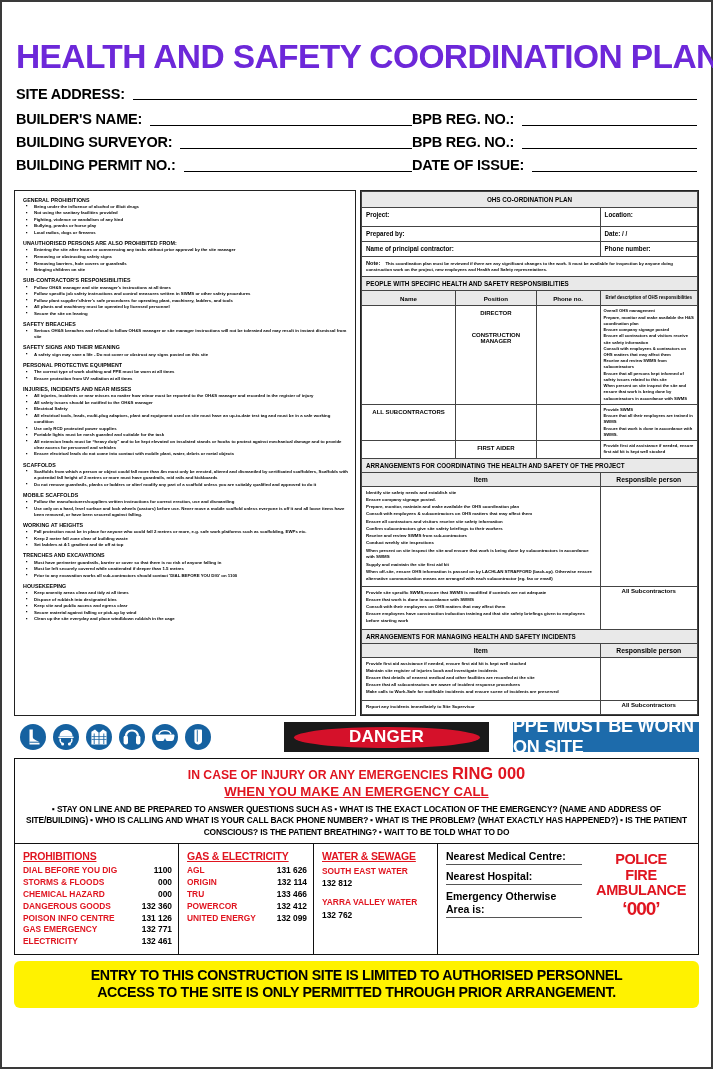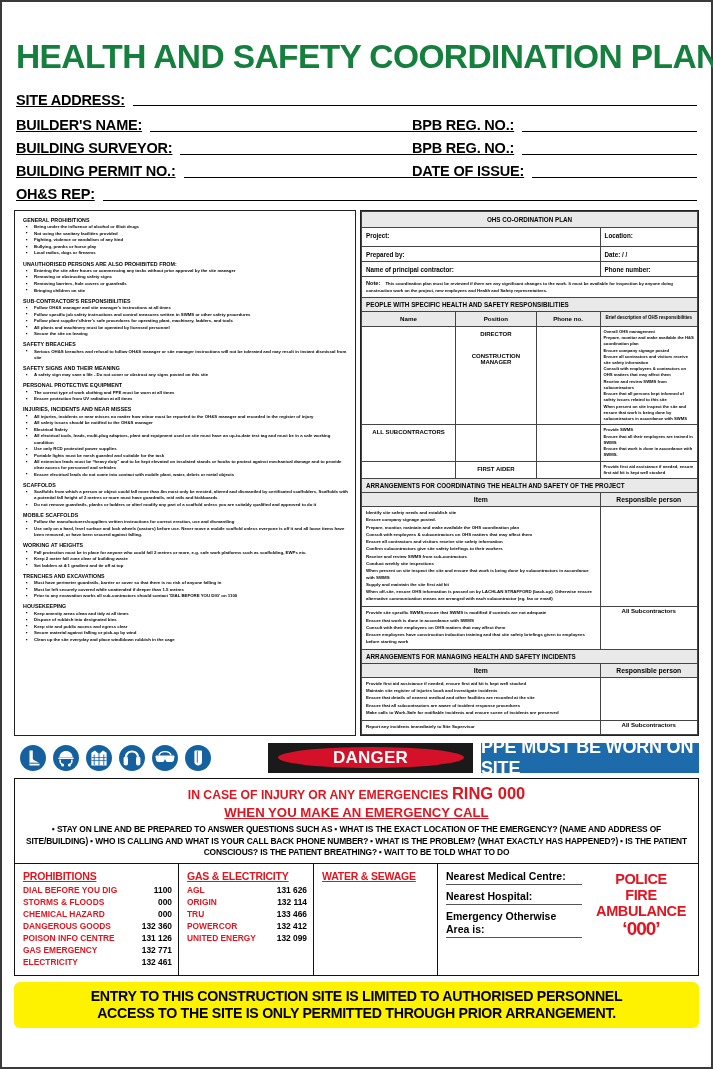--- a/index.html
+++ b/index.html
@@ -17,27 +17,27 @@
     padding: 0;
   }
 
   
   .header { padding: 38px 14px 0 14px; }
   .main-title {
     font-size: 33.5px;
     font-weight: bold;
     letter-spacing: -0.6px;
     line-height: 1;
-    color: #15803d;
+    color: #6d28d9;
     font-stretch: condensed;
     transform: scaleX(1.0);
     transform-origin: left center;
     white-space: nowrap;
   }
-  .fields { margin-top: 19px; text-decoration: underline; }
+  .fields { margin-top: 13px; }
   .field-row { display: flex; align-items: flex-end; margin-bottom: 8.5px; }
   .field-row.single { margin-bottom: 11px; }
   .fcol { display: flex; align-items: flex-end; }
   .fcol.left { width: 396px; }
   .fcol.right { flex: 1; }
   .flabel {
     font-size: 14.5px; font-weight: bold; color: #000;
     white-space: nowrap; letter-spacing: -0.2px; line-height: 1;
   }
   .fline {
@@ -109,21 +109,21 @@
   .t-itemhead {
     text-align: center; background: #e9e9e9;
     font-size: 6.8px; font-weight: bold; padding: 3px 0;
   }
   .pos-stack { padding-top: 4px; }
   .pos-stack .p1 { margin-bottom: 16px; }
 
   
   .ppe-strip {
     display: flex; align-items: center;
-    margin: 5px 12px 0 12px; height: 33px; gap: 4px;
+    margin: 5px 12px 0 12px; height: 33px; gap: 20px;
   }
   .ppe-icons { display: flex; align-items: center; gap: 7px; width: 250px; padding-left: 6px; }
   .ppe-ico { width: 26px; height: 26px; border-radius: 50%; background: #1561a0; position: relative; }
   .ppe-ico svg { position: absolute; left: 0; top: 0; }
   .danger-box {
     width: 205px; height: 30px; background: #1a1a1a;
     display: flex; align-items: center; justify-content: center;
   }
   .danger-pill {
     width: 186px; height: 21px; background: #d5112a; border-radius: 50%;
@@ -230,24 +230,20 @@
         <div class="fcol left">
           <span class="flabel">BUILDING PERMIT NO.:</span>
           <span class="fline"></span>
         </div>
         <div class="fcol right">
           <span class="flabel">DATE OF ISSUE:</span>
           <span class="fline"></span>
         </div>
       </div>
       <div class="field-row">
-        <div class="fcol right">
-          <span class="flabel">OH&amp;S REP:</span>
-          <span class="fline"></span>
-        </div>
       </div>
     </div>
   </div>
 
   <div class="body-area">
 
     <div class="col-left" id="rules-col">
         <div class="sec-head">GENERAL PROHIBITIONS</div>
         <ul class="bul">
           <li>Being under the influence of alcohol or illicit drugs</li>
@@ -602,20 +598,30 @@
             </div>
             <div class="e-row">
               <span class="nm">UNITED ENERGY</span>
               <span class="num">132 099</span>
             </div>
           </div>
       </div>
 
       <div class="ecol c3">
         <div class="e-head">WATER &amp; SEWAGE</div>
+        <div id="water-list">
+            <div class="e-blk">
+              <div class="e-sub">SOUTH EAST WATER</div>
+              <div class="e-sub num" style="color: rgb(0, 0, 0);">132 812</div>
+            </div>
+            <div class="e-blk">
+              <div class="e-sub">YARRA VALLEY WATER</div>
+              <div class="e-sub num" style="color: rgb(0, 0, 0);">132 762</div>
+            </div>
+          </div>
       </div>
 
       <div class="ecol c4">
         <div class="med-fields">
           <div class="med-line">Nearest Medical Centre:</div>
           <div class="med-rule"></div>
           <div class="med-line">Nearest Hospital:</div>
           <div class="med-rule"></div>
           <div class="med-line">Emergency Otherwise</div>
           <div class="med-line">Area is:</div>

